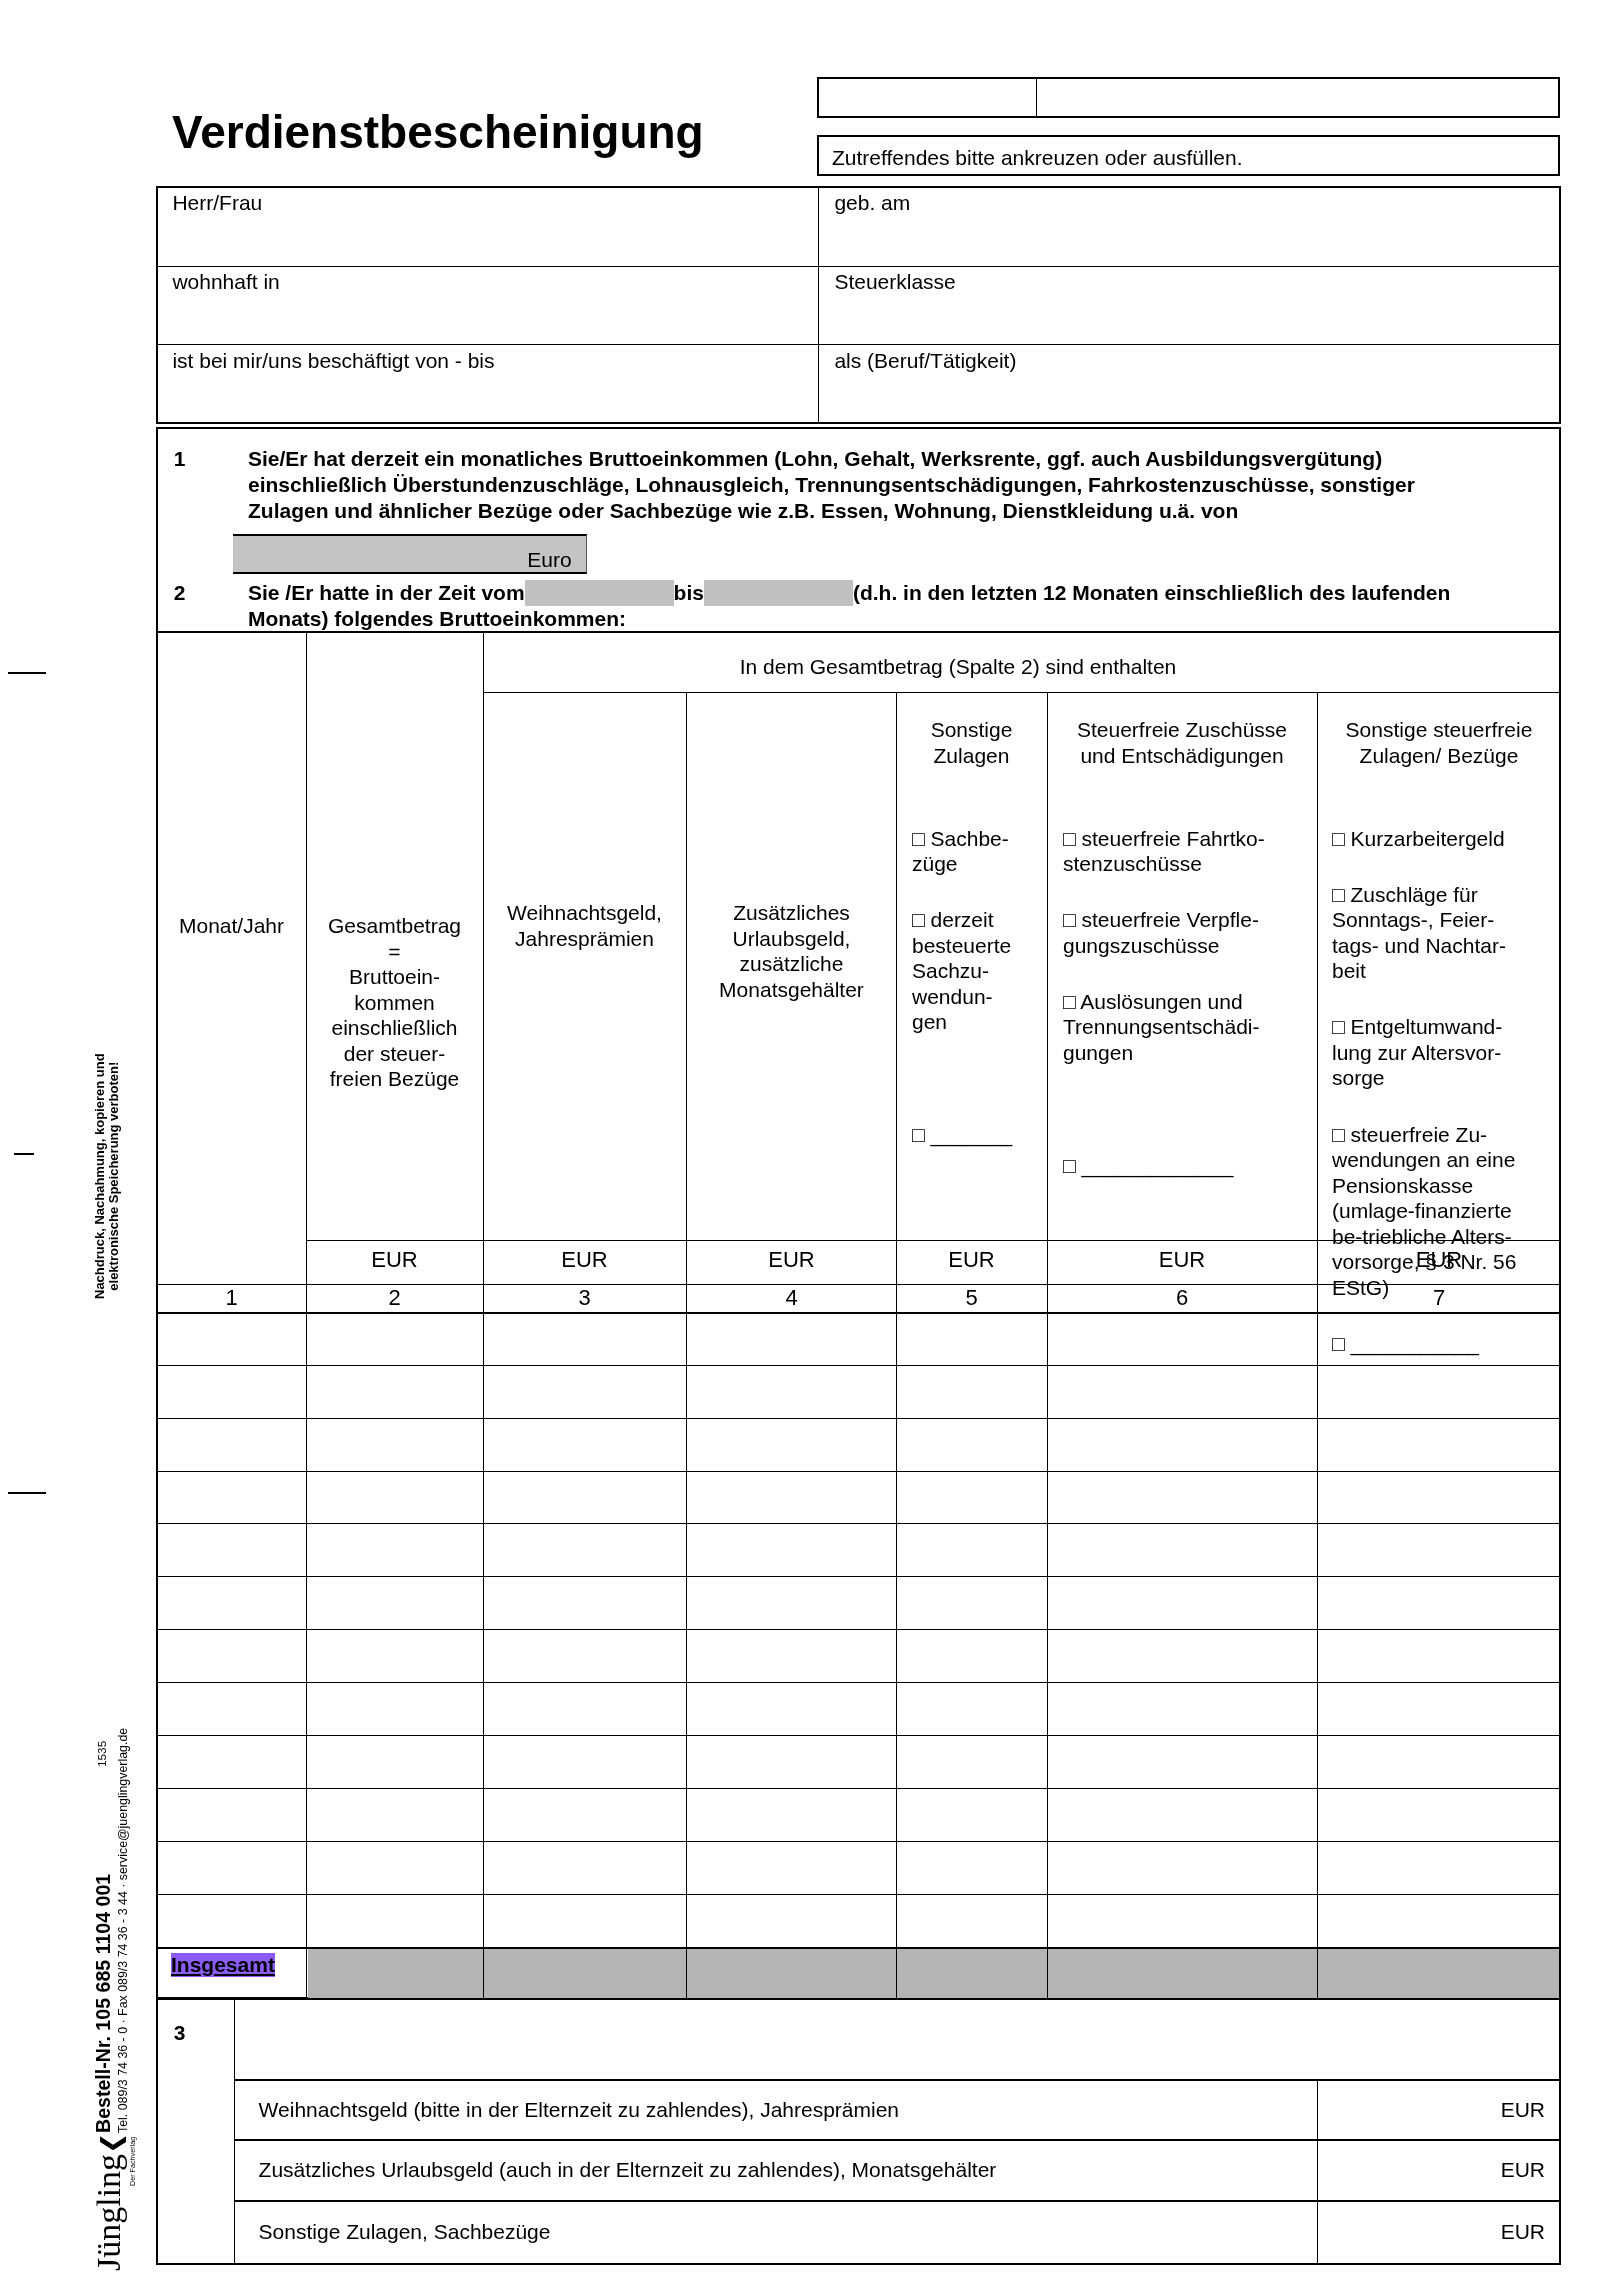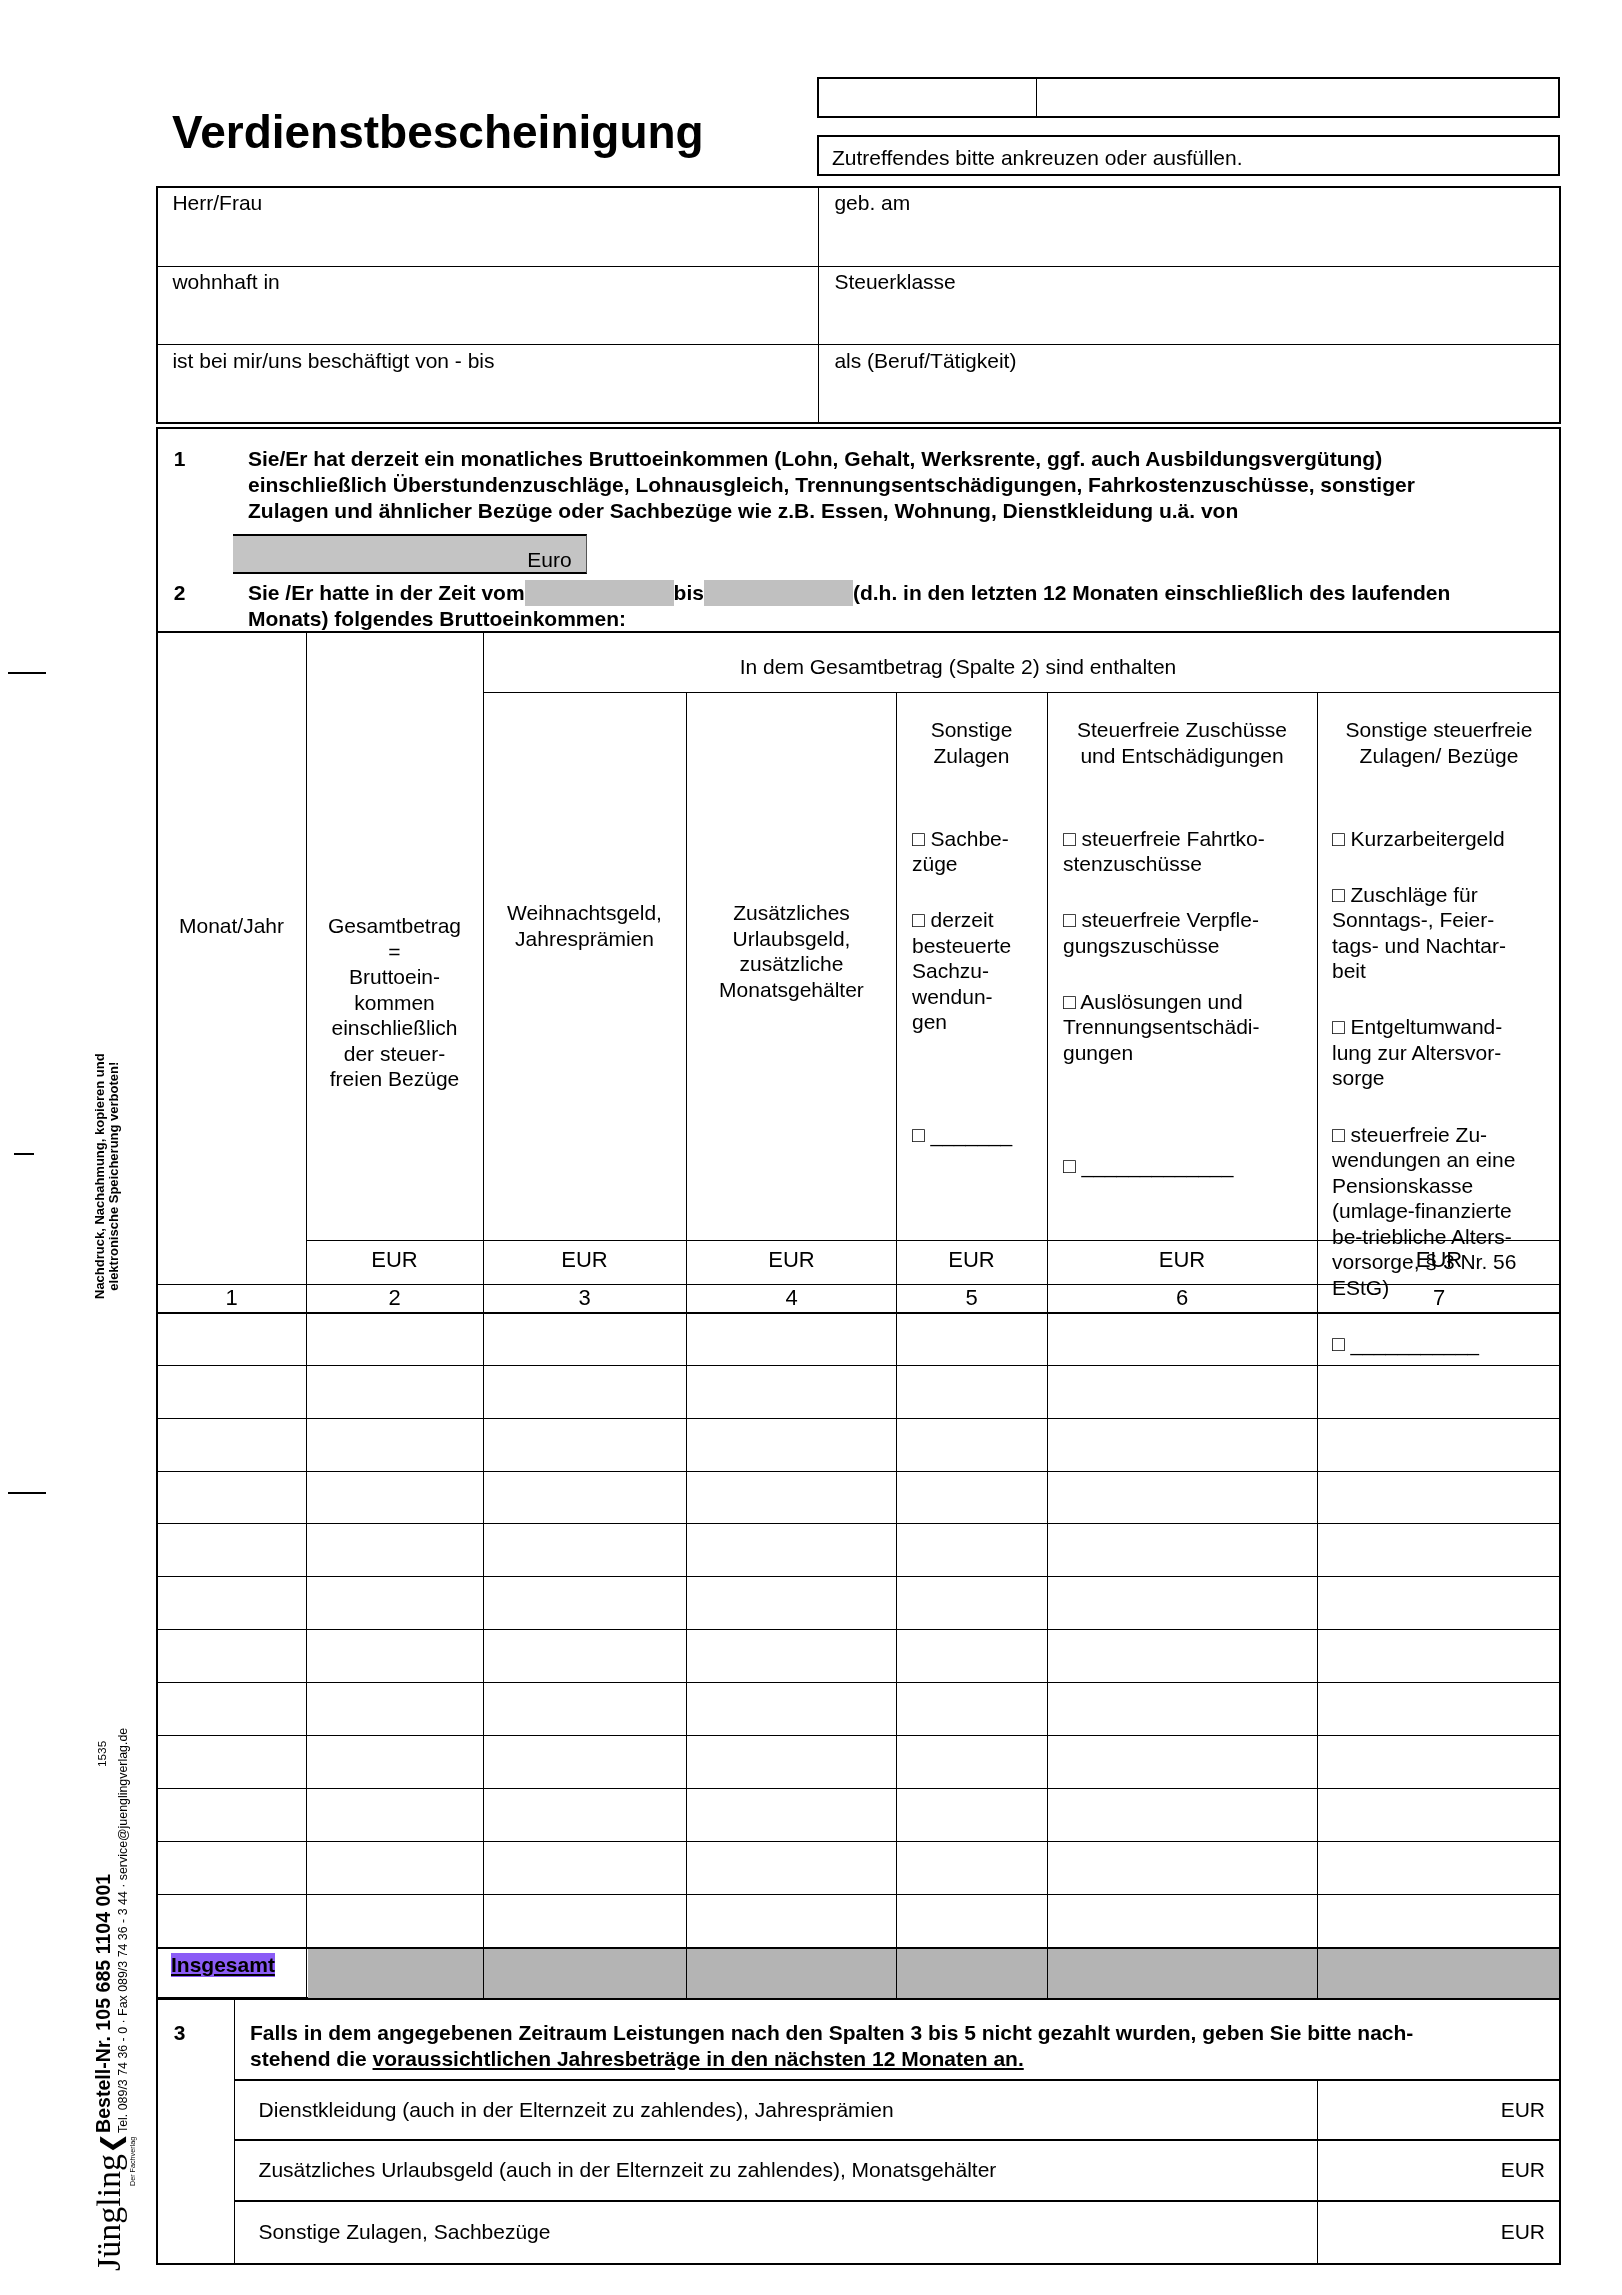--- a/index.html
+++ b/index.html
@@ -281,27 +281,23 @@
 <div class="abs" style="left:171px;top:1953px;font-size:21px;font-weight:bold;text-decoration:underline;background:#8b5cf6;">Insgesamt</div>
 
 <div class="box" style="left:156px;top:1998px;width:1405px;height:267px;">
   <div class="vline" style="left:76px;top:0;height:263px;"></div>
   <div class="hline" style="left:76px;top:79px;width:1325px;border-top-width:2px;"></div>
   <div class="hline" style="left:76px;top:139px;width:1325px;border-top-width:2px;"></div>
   <div class="hline" style="left:76px;top:200px;width:1325px;border-top-width:2px;"></div>
   <div class="vline" style="left:1159px;top:79px;height:184px;"></div>
 
   <div class="sec-text" style="left:15.7px;top:19.6px;">3</div>
-  <div class="sec-text" style="left:92px;top:19.6px;white-space:nowrap;">
-    <div>Falls in dem angegebenen Zeitraum Leistungen nach den Spalten 3 bis 5 nicht gezahlt wurden, geben Sie bitte nach-</div>
-    <div><span>stehend die </span><span style="text-decoration:underline;">voraussichtlichen Jahresbeträge in den nächsten 12 Monaten an.</span></div>
-  </div>
 
   <div class="abs" style="left:77px;top:81px;width:1081px;height:58px;">
-    <div class="lbl" style="left:23.6px;top:17px;">Dienstkleidung (auch in der Elternzeit zu zahlendes), Jahresprämien</div>
+    <div class="lbl" style="left:23.6px;top:17px;">Weihnachtsgeld (bitte in der Elternzeit zu zahlendes), Jahresprämien</div>
   </div>
   <div class="abs" style="left:1161px;top:81px;width:239px;height:58px;">
     <div class="lbl" style="right:13px;top:17px;">EUR</div>
   </div>
 
   <div class="abs" style="left:77px;top:141px;width:1081px;height:58px;">
     <div class="lbl" style="left:23.6px;top:17px;">Zusätzliches Urlaubsgeld (auch in der Elternzeit zu zahlendes), Monatsgehälter</div>
   </div>
   <div class="abs" style="left:1161px;top:141px;width:239px;height:58px;">
     <div class="lbl" style="right:13px;top:17px;">EUR</div>

